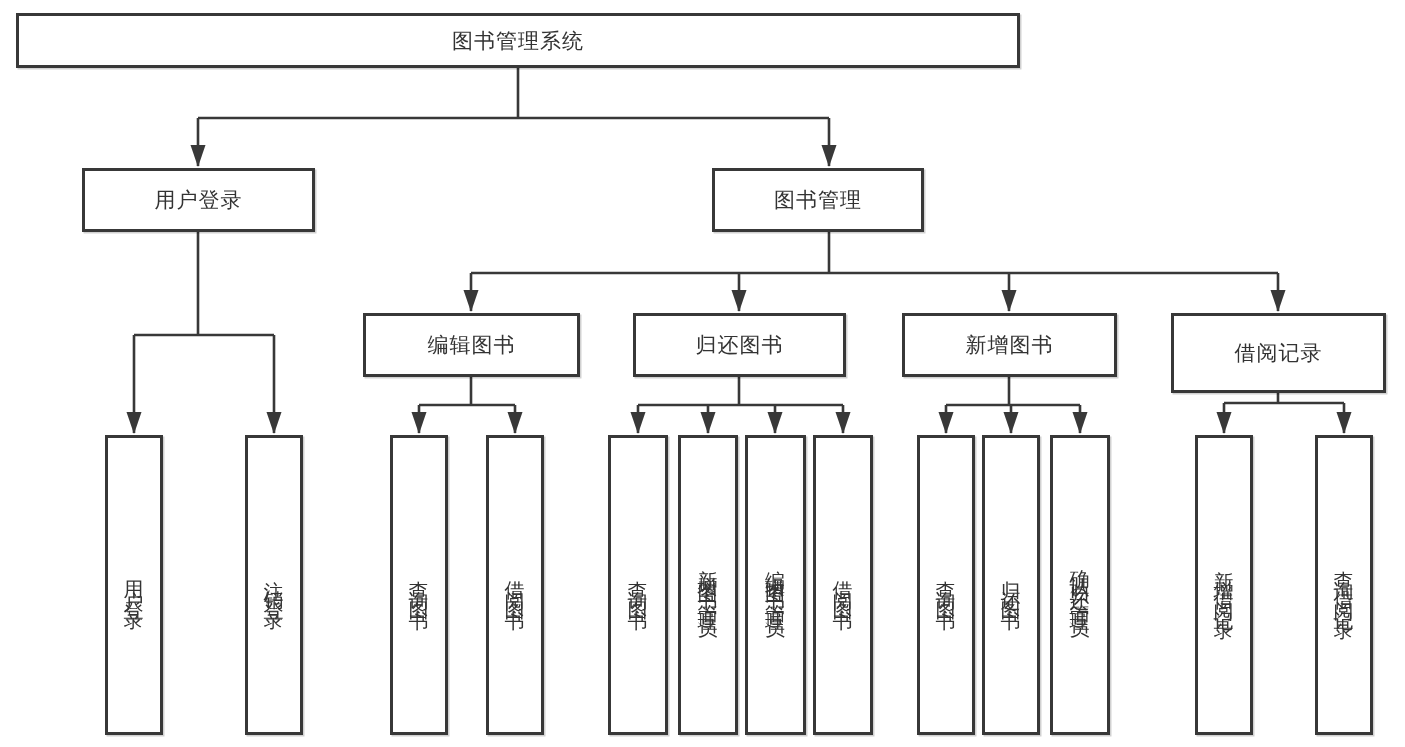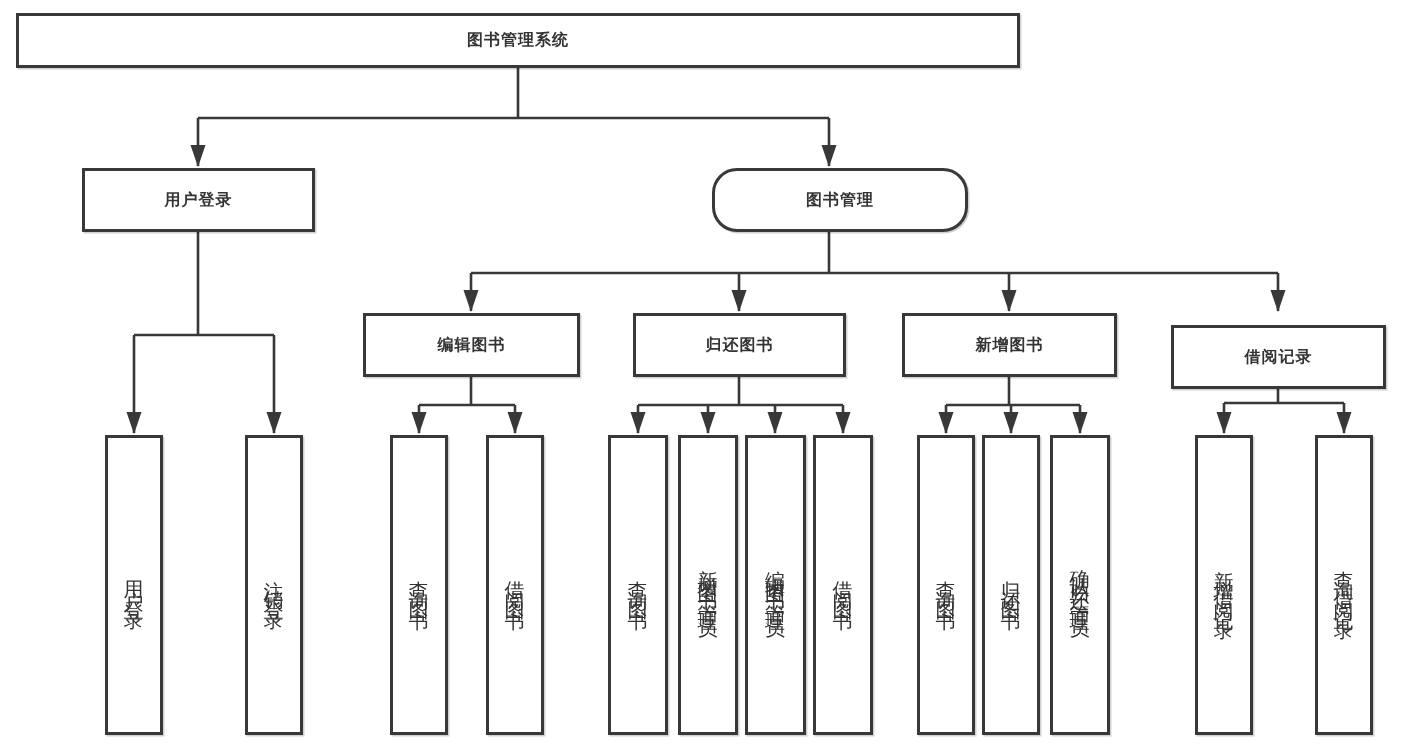--- a/index.html
+++ b/index.html
@@ -12,50 +12,49 @@
   }
   #stage{position:absolute;left:0;top:0;width:1405px;height:747px;}
   svg.wires{position:absolute;left:0;top:0;width:1405px;height:747px;pointer-events:none;}
 
   .hbox{
     position:absolute;
     box-sizing:border-box;
     border:3px solid #383838;
     background:#ffffff;
     display:flex;align-items:center;justify-content:center;
-    font-size:16px;letter-spacing:1px;color:#333333;
+    font-size:21px;letter-spacing:1px;color:#333333;
     box-shadow:1.5px 1.5px 0 rgba(0,0,0,0.18);
     white-space:nowrap;
-    font-weight:bold;
   }
   .vbox{
     position:absolute;
     top:435px;height:300px;
     box-sizing:border-box;
     border:3px solid #383838;
     background:#ffffff;
     display:flex;align-items:center;justify-content:center;
     writing-mode:vertical-rl;
     text-orientation:mixed;
     font-size:20px;letter-spacing:10px;color:#333333;
     box-shadow:1.5px 1.5px 0 rgba(0,0,0,0.18);
     line-height:1;
   }
   .vbox.tight{letter-spacing:7px;}
 
   
   .b-root {left:16px;  top:13px;  width:1004px;height:55px;}
   
   .b-l2-0 {left:82px;  top:168px; width:233px; height:64px;}
-  .b-l2-1 {left:712px; top:168px; width:256px; height:64px;border-radius:25px;}
+  .b-l2-1 {left:712px; top:168px; width:212px; height:64px;}
   
   .b-l3-0 {left:363px; top:313px; width:217px; height:64px;}
   .b-l3-1 {left:633px; top:313px; width:213px; height:64px;}
   .b-l3-2 {left:902px; top:313px; width:215px; height:64px;}
-  .b-l3-3 {left:1171px;top:325px; width:215px; height:64px;}
+  .b-l3-3 {left:1171px;top:313px; width:215px; height:80px;}
   
   .v0 {left:105px; width:58px;}
   .v1 {left:245px; width:58px;}
   .v2 {left:390px; width:58px;}
   .v3 {left:486px; width:58px;}
   .v4 {left:608px; width:60px;}
   .v5 {left:678px; width:60px;}
   .v6 {left:745px; width:61px;}
   .v7 {left:813px; width:60px;}
   .v8 {left:917px; width:58px;}

